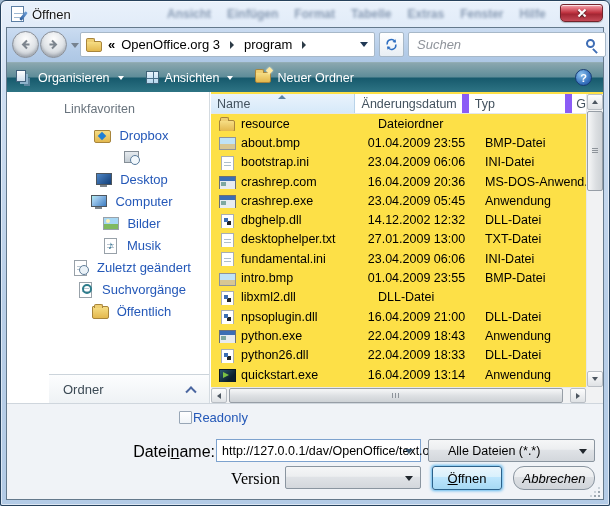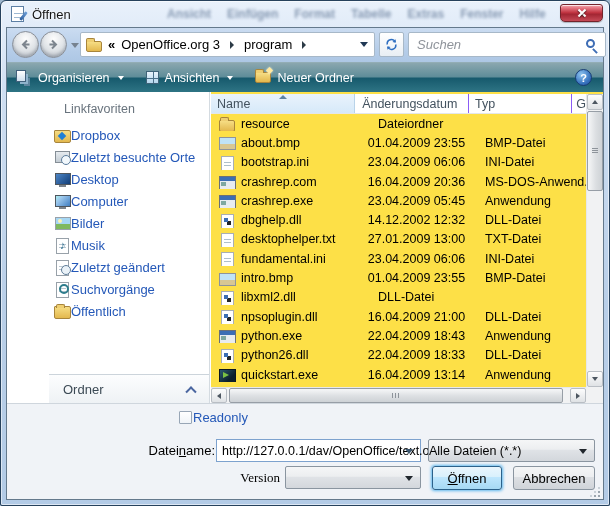--- a/index.html
+++ b/index.html
@@ -91,22 +91,22 @@
     background:radial-gradient(circle at 35% 30%, #8ec4ef, #3b77c2 60%, #1f4f96);
     border:1px solid #173c74; color:#fff; font-size:11px; font-weight:bold;
     display:flex; align-items:center; justify-content:center; }
 
   
   .main { position:absolute; top:64px; left:0; right:0; bottom:96px; background:#fff;margin-left:42px; }
 
   .sidebar { position:absolute; left:0; top:0; bottom:0; width:161px; border-right:1px solid #d4dbe1; background:#fff; }
   .sb-title { position:absolute; left:15px; top:10px; color:#68737d; font-size:12.5px; }
   .sb-items { position:absolute; left:0; right:0; top:32px; }
-  .sb-item { height:22px; display:flex; align-items:center; padding-left:5px;
-    color:#2458b8; font-size:13px; white-space:nowrap; }
+  .sb-item { height:22px; display:flex; align-items:center; gap:8px; padding-left:5px;
+    color:#2458b8; font-size:13px; white-space:nowrap;justify-content:center; }
   .sb-footer { position:absolute; left:0; right:0; bottom:0; height:29px; border-top:1px solid #ccd4db;
     background:linear-gradient(#fcfdfe,#eef2f5); display:flex; align-items:center; padding:0 14px;
     color:#3c4a55; font-size:13px; }
   .sb-footer .chev-up { margin-left:auto; width:8px; height:8px; border-left:2px solid #4a66a0;
     border-top:2px solid #4a66a0; transform:rotate(45deg) translate(2px,2px); }
 
   
   .si { width:17px; height:16px; position:relative; flex:none; }
   .si[data-icon="dropbox-folder"]::before, .si[data-icon="public-folder"]::before { content:""; position:absolute;
     left:0; top:3px; width:15px; height:11px; background:linear-gradient(#f6dd84,#e3b84e);
@@ -139,21 +139,21 @@
     border:2px solid #2e7d8c; border-radius:50%; }
   .si[data-icon="pictures"]::before { content:""; position:absolute; left:1px; top:2px; width:14px; height:11px;
     border:1px solid #98a1a9; background:linear-gradient(180deg,#a6d7f4 0 55%, #7fb95e 55%); }
   .si[data-icon="pictures"]::after { content:""; position:absolute; left:4px; top:4px; width:4px; height:4px;
     border-radius:50%; background:#fdf2b3; }
 
   
   .filepanel { position:absolute; left:162px; right:0; top:0; bottom:0; background:#fde047; }
   .fl-header { position:absolute; left:0; top:2px; right:17px; height:20px; display:flex;
     font-size:12.5px; color:#43525f; background:#fff; border-bottom:1px solid #e4e7ea; }
-  .hcell { display:flex; align-items:center; padding-left:6px; border-right:1px solid #8b5cf6; position:relative; }
+  .hcell { display:flex; align-items:center; padding-left:6px; border-right:7px solid #8b5cf6; position:relative; }
   .hcell.name { width:161px; background:linear-gradient(#eaf3fc,#d6e9f9); border-right:1px solid #b9d3e9; }
   .hcell.name::after { content:""; position:absolute; left:50%; top:1px; margin-left:-4px; width:0; height:0;
     border-left:4px solid transparent; border-right:4px solid transparent; border-bottom:4px solid #5e83a2; }
   .hcell.date { width:127px; padding-left:7px; }
   .hcell.type { width:115px; }
   .hcell.size { flex:1; padding-left:4px; border-right:none; }
 
   .fl-rows { position:absolute; left:0; right:17px; top:22px; bottom:16px; overflow:hidden;
     font-size:12.5px; color:#000; }
   .row { height:19.3px; display:flex; align-items:center; }
@@ -210,40 +210,40 @@
     background:linear-gradient(180deg,#f6f7f8,#dcdfe2 55%,#ced2d6); border:1px solid #979ea6; border-radius:2px; }
   .hs-thumb::after { content:""; position:absolute; top:4px; bottom:4px; left:50%; width:9px; margin-left:-4px;
     background:repeating-linear-gradient(90deg,#8d939a 0 1px, transparent 1px 3px); }
   .scroll-corner { position:absolute; right:0; bottom:0; width:17px; height:16px; background:#f1f2f3; }
 
   
   .bottombar { position:absolute; left:0; right:0; bottom:0; height:96px; background:#f0f3f7; border-top:1px solid #cfd6dd; }
   .readonly-row { position:absolute; left:172px; top:6px; display:flex; align-items:center; gap:1px; }
   .checkbox { width:13px; height:13px; background:linear-gradient(#ffffff,#f0f4f8); border:1px solid #98a6b6; border-radius:1px; }
   .readonly-label { color:#2458b8; font-size:13px; }
-  .field-label { position:absolute; font-size:13px; color:#000; text-align:right; }
+  .field-label { position:absolute; font-size:16px; color:#000; text-align:right; }
   .filename-label { left:90px; top:39px; width:118px; }
   .version-label { left:213px; top:66px; width:60px;font-family:Liberation Serif, serif; }
   .filename-combo { position:absolute; left:209px; top:35px; width:205px; height:23px; background:#fff;
     border:1px solid #7da2ce; display:flex; align-items:center; padding-left:5px; font-size:12.5px; color:#000; }
   .text-caret { width:1px; height:13px; background:#000; margin-left:1px; flex:none; }
   .combo-arrow { position:absolute; right:7px; top:9px; width:0; height:0;
     border-left:4px solid transparent; border-right:4px solid transparent; border-top:5px solid #3c566e; }
   .gray-combo { position:absolute; height:23px; border:1px solid #8a95a0; border-radius:2px;
     background:linear-gradient(#f5f6f7,#ecee f0 45%, #e0e3e7 46%, #d3d7dc);
     background:linear-gradient(#f5f6f7,#eceef0 45%,#e0e3e7 46%,#d3d7dc);
-    display:flex; align-items:center; padding-left:0; font-size:12.5px; color:#000; }
+    display:flex; align-items:center; padding-left:19px; font-size:12.5px; color:#000; }
   .filetype-combo { left:421px; top:35px; width:167px; }
   .version-combo { left:278px; top:62px; width:136px; }
   .gray-combo .combo-arrow { border-top-color:#20262c; }
   .btn { position:absolute; height:24px; font-size:13px; color:#000; display:flex; align-items:center; justify-content:center; }
   .open-btn { left:425px; top:62px; width:70px; border:1px solid #2c628b; border-radius:3px;
     background:linear-gradient(#eaf6fd,#d9f0fc 45%,#bee6fd 46%,#a6d9f4); box-shadow:0 0 3px 1px #5fb8ee; }
-  .cancel-btn { left:506px; top:62px; width:82px; border:1px solid #8a95a0; border-radius:3px;
-    background:linear-gradient(#f4f5f6,#eceef0 45%,#dde0e4 46%,#d0d4d9); }
+  .cancel-btn { left:506px; top:62px; width:82px; border:1px solid #8a95a0; border-radius:11px;
+    background:linear-gradient(#f4f5f6,#eceef0 45%,#dde0e4 46%,#d0d4d9);font-style:italic; }
   .accel { text-decoration:underline; }
   .resize-grip { position:absolute; right:3px; bottom:2px; width:11px; height:11px; }
   .resize-grip::after { content:""; position:absolute; right:0; bottom:0; width:2px; height:2px; background:#9aa5ae;
     box-shadow:-4px 0 #9aa5ae, 0 -4px #9aa5ae, -8px 0 #c9d1d8, 0 -8px #c9d1d8, -4px -4px #c9d1d8; }
 
   svg { display:block; }
 </style>
 </head>
 <body>
 
@@ -330,21 +330,20 @@
 
       <div class="sidebar">
         <div class="sb-title">Linkfavoriten</div>
         <div class="sb-items">
           <div class="sb-item">
             <span class="si" data-icon="dropbox-folder"></span>
             <span>Dropbox</span>
           </div>
           <div class="sb-item">
             <span class="si" data-icon="recent-places"></span>
-            <span>Zuletzt besuchte Orte</span>
           </div>
           <div class="sb-item">
             <span class="si" data-icon="desktop"></span>
             <span>Desktop</span>
           </div>
           <div class="sb-item">
             <span class="si" data-icon="computer"></span>
             <span>Computer</span>
           </div>
           <div class="sb-item">

